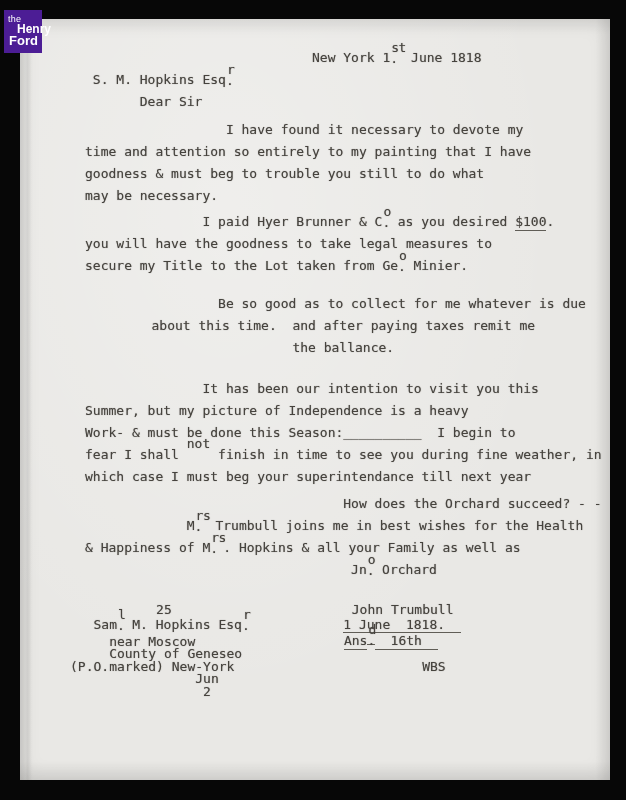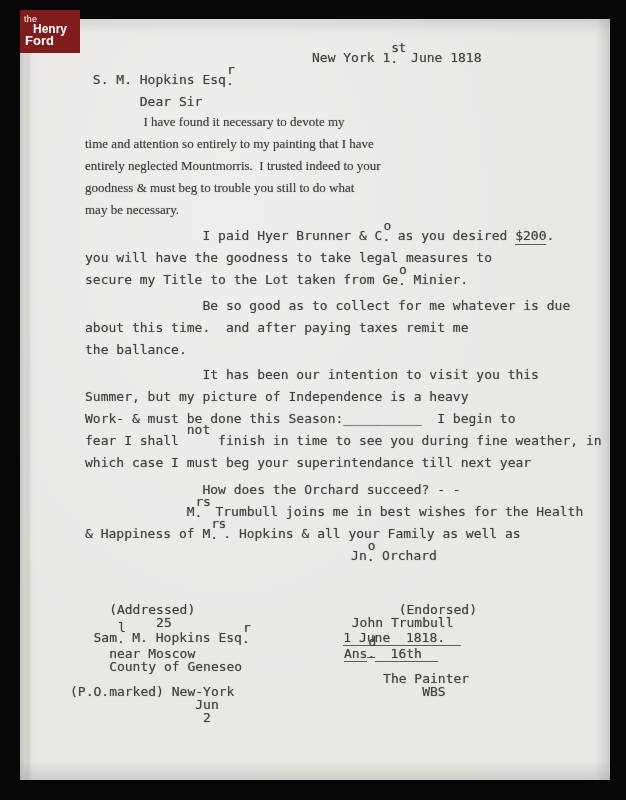--- a/index.html
+++ b/index.html
@@ -40,82 +40,79 @@
   .ss .dn{position:absolute;bottom:-3px;left:0px;font-size:13px;line-height:12px;}
 
   
   .ul{border-bottom:1.4px solid rgba(72,68,61,0.85);padding-bottom:0.5px;}
 
   
   .ins{display:inline-block;transform:translateY(-11px);text-align:center;}
 
   
   .logo{
-    position:absolute;left:20px;top:10px;width:60px;height:43px;
-    background:#7f1d1d;
+    position:absolute;left:4px;top:10px;width:38px;height:43px;
+    background:#4c1d95;
     font-family:"Liberation Sans",sans-serif;color:#fff;
   }
   .logo .l-the{position:absolute;left:4px;top:4px;font-size:9px;font-weight:400;letter-spacing:0.2px;}
   .logo .l-henry{position:absolute;left:13px;top:12px;font-size:12px;font-weight:700;}
   .logo .l-ford{position:absolute;left:5px;top:23px;font-size:13px;font-weight:700;}
 </style>
 </head>
 <body>
 
 <div class="stage">
 
   <div class="paper">
     <div id="header-block" class="block">
         <div class="tl"><span>                             New York 1</span><span class="ss" style="width: 13px;"><span class="up">st</span><span class="dn">.</span></span><span> June 1818</span></div>
         <div class="tl"><span> S. M. Hopkins Esq</span><span class="ss" style="width: 7.5px;"><span class="up">r</span><span class="dn">.</span></span></div>
         <div class="tl"><span>       Dear Sir</span></div>
       </div>
     <div id="body-block" class="block">
-        <div class="para" style="margin-top: 0px; font-family: Liberation Serif, serif;">
+        <div class="para" style="margin-top: 8px;">
           <div class="tl"><span>                  I have found it necessary to devote my</span></div>
           <div class="tl"><span>time and attention so entirely to my painting that I have</span></div>
-          <div class="tl"><span>entirely neglected Mountmorris.  I trusted indeed to your</span></div>
           <div class="tl"><span>goodness &amp; must beg to trouble you still to do what</span></div>
           <div class="tl"><span>may be necessary.</span></div>
         </div>
         <div class="para" style="margin-top: 4px;">
-          <div class="tl"><span>               I paid Hyer Brunner &amp; C</span><span class="ss" style="width: 7.5px;"><span class="up">o</span><span class="dn">.</span></span><span> as you desired </span><span class="ul">$200</span><span>.</span></div>
+          <div class="tl"><span>               I paid Hyer Brunner &amp; C</span><span class="ss" style="width: 7.5px;"><span class="up">o</span><span class="dn">.</span></span><span> as you desired </span><span class="ul">$100</span><span>.</span></div>
           <div class="tl"><span>you will have the goodness to take legal measures to</span></div>
           <div class="tl"><span>secure my Title to the Lot taken from Ge</span><span class="ss" style="width: 7.5px;"><span class="up">o</span><span class="dn">.</span></span><span> Minier.</span></div>
         </div>
-        <div class="para" style="margin-top: 4px;">
+        <div class="para" style="margin-top: 16px; text-align: center;">
           <div class="tl"><span>               Be so good as to collect for me whatever is due</span></div>
           <div class="tl"><span>about this time.  and after paying taxes remit me</span></div>
           <div class="tl"><span>the ballance.</span></div>
         </div>
-        <div class="para" style="margin-top: 3px;">
+        <div class="para" style="margin-top: 19px;">
           <div class="tl"><span>               It has been our intention to visit you this</span></div>
           <div class="tl"><span>Summer, but my picture of Independence is a heavy</span></div>
           <div class="tl"><span>Work- &amp; must be done this Season:__________  I begin to</span></div>
           <div class="tl"><span>fear I shall </span><span class="ins">not</span><span> finish in time to see you during fine weather, in</span></div>
           <div class="tl"><span>which case I must beg your superintendance till next year</span></div>
         </div>
-        <div class="para" style="margin-top: 5px;">
+        <div class="para" style="margin-top: 5px; text-align: right;">
           <div class="tl"><span>               How does the Orchard succeed? - -</span></div>
         </div>
         <div class="para" style="margin-top: 0px;">
           <div class="tl"><span>             M</span><span class="ss" style="width: 13px;"><span class="up">rs</span><span class="dn">.</span></span><span> Trumbull joins me in best wishes for the Health</span></div>
           <div class="tl"><span>&amp; Happiness of M</span><span class="ss" style="width: 13px;"><span class="up">rs</span><span class="dn">.</span></span><span>. Hopkins &amp; all your Family as well as</span></div>
         </div>
         <div class="para" style="margin-top: 0px;">
           <div class="tl"><span>                                  Jn</span><span class="ss" style="width: 7.5px;"><span class="up">o</span><span class="dn">.</span></span><span> Orchard</span></div>
         </div>
       </div>
     <div id="footer-block" class="block">
-        <div class="tl"><span>     (Addressed)                          (Endorsed)</span></div>
         <div class="tl"><span>           25                       John Trumbull</span></div>
         <div class="tl"><span>   Sam</span><span class="ss" style="width: 7.5px;"><span class="up">l</span><span class="dn">.</span></span><span> M. Hopkins Esq</span><span class="ss" style="width: 7.5px;"><span class="up">r</span><span class="dn">.</span></span><span>            </span><span class="ul">1 June  1818.  </span></div>
         <div class="tl"><span>     near Moscow</span><span>                   </span><span class="ul">Ans</span><span class="ss ul" style="width: 7.5px;"><span class="up">d</span><span class="dn">.</span></span><span class="ul">  16th  </span></div>
         <div class="tl"><span>     County of Geneseo</span></div>
-        <div class="tl"><span>                                        The Painter</span></div>
         <div class="tl"><span>(P.O.marked) New-York                        WBS</span></div>
         <div class="tl"><span>                Jun</span></div>
         <div class="tl"><span>                 2</span></div>
       </div>
   </div>
 
   <div class="logo">
     <span class="l-the">the</span>
     <span class="l-henry">Henry</span>
     <span class="l-ford">Ford</span>

